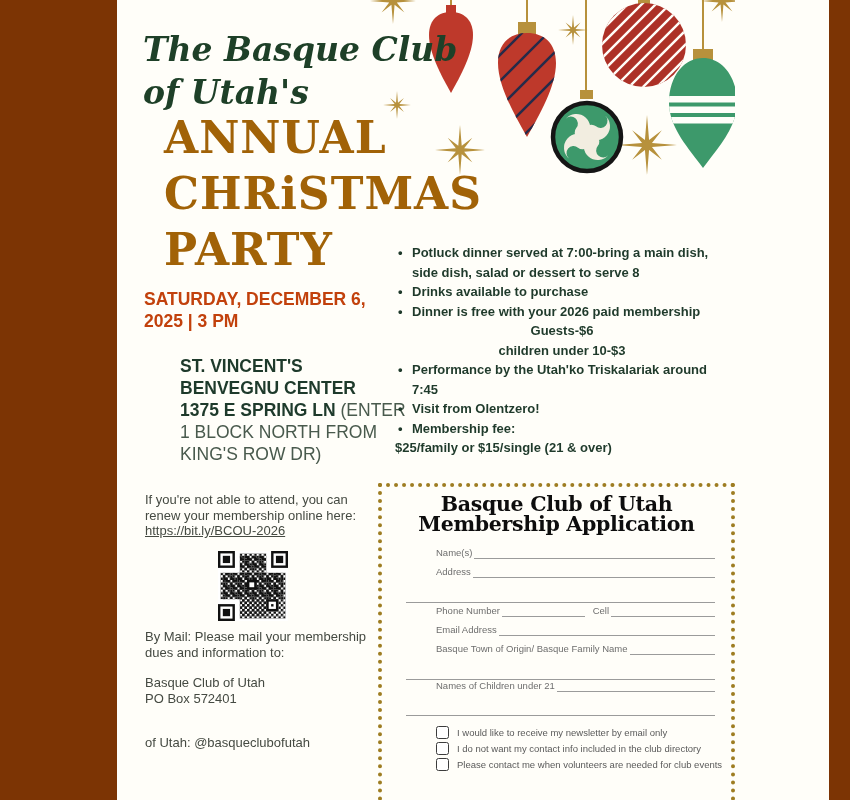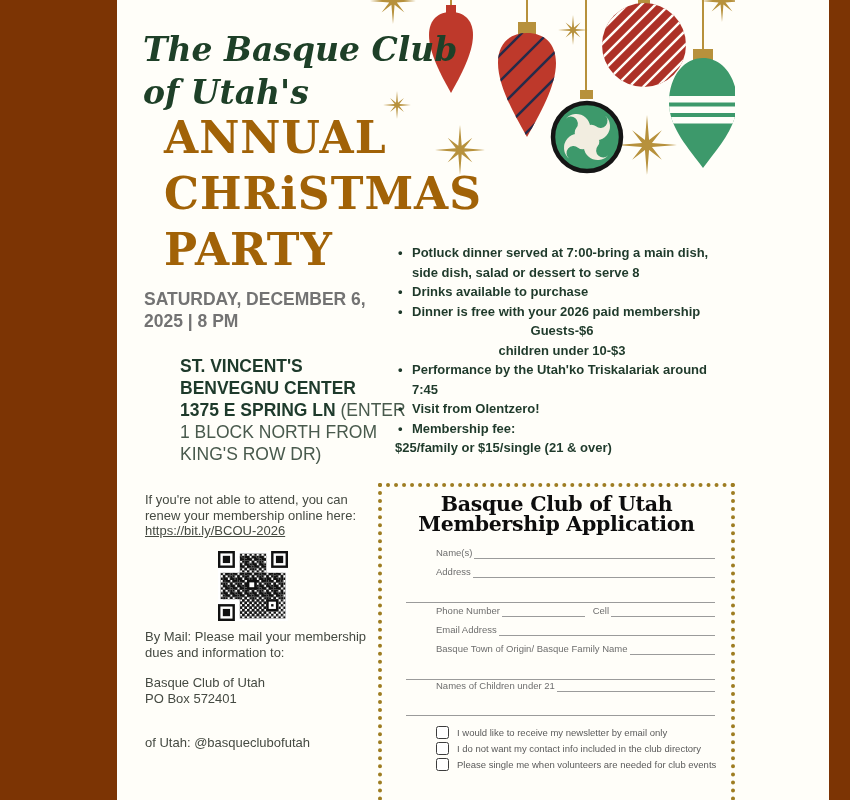--- a/index.html
+++ b/index.html
@@ -9,21 +9,21 @@
   .abs{position:absolute;}
 
   
   .decor{position:absolute;left:0;top:0;width:618px;height:190px;}
 
   
   .script-title{left:26px;top:28px;font-family:"DejaVu Serif",serif;font-style:italic;
     font-weight:700;font-size:33px;line-height:43px;color:#1e4028;white-space:nowrap;}
   .main-title{left:25px;top:110px;font-family:"DejaVu Serif",serif;font-weight:900;
     font-size:44px;line-height:56px;letter-spacing:1px;color:#a16207;white-space:nowrap;margin-left:22px;}
-  .datetime{left:27px;top:288px;font-size:17.5px;line-height:22px;font-weight:bold;color:#737373;}
+  .datetime{left:27px;top:288px;font-size:17.5px;line-height:22px;font-weight:bold;color:#c2410c;}
   .venue{left:27px;top:355px;font-size:17.5px;line-height:22px;color:#1e3a2b;width:230px;margin-left:36px;}
   .venue .reg{font-weight:400;color:#495a4d;}
   .venue .b{font-weight:bold;}
   .small-txt{font-size:13px;line-height:15.5px;color:#454a42;width:222px;}
   .renew{left:28px;top:492px;}
   .renew a{color:#454a42;text-decoration:underline;}
   .qr{left:101px;top:551px;width:70px;height:70px;}
   .bymail{left:28px;top:629px;}
   .address{left:28px;top:675px;}
   .venmo{left:28px;top:735px;}
@@ -161,21 +161,21 @@
     </div>
 
     <div class="abs main-title">
       <div>ANNUAL</div>
       <div>CHRiSTMAS</div>
       <div>PARTY</div>
     </div>
 
     <div class="abs datetime">
       <div>SATURDAY, DECEMBER 6,</div>
-      <div>2025 | 8 PM</div>
+      <div>2025 | 3 PM</div>
     </div>
 
     <div class="abs venue">
       <div class="b">ST. VINCENT'S</div>
       <div class="b">BENVEGNU CENTER</div>
       <div><span class="b">1375 E SPRING LN</span><span class="reg"> (ENTER</span></div>
       <div class="reg">1 BLOCK NORTH FROM</div>
       <div class="reg">KING'S ROW DR)</div>
     </div>
 
@@ -316,18 +316,18 @@
       <div class="cbrow cb1">
         <span class="cbox"></span>
         <span>I would like to receive my newsletter by email only</span>
       </div>
       <div class="cbrow cb2">
         <span class="cbox"></span>
         <span>I do not want my contact info included in the club directory</span>
       </div>
       <div class="cbrow cb3">
         <span class="cbox"></span>
-        <span>Please single me when volunteers are needed for club events</span>
+        <span>Please contact me when volunteers are needed for club events</span>
       </div>
     </div>
 
   </div>
 </div>
 
 </body></html>

